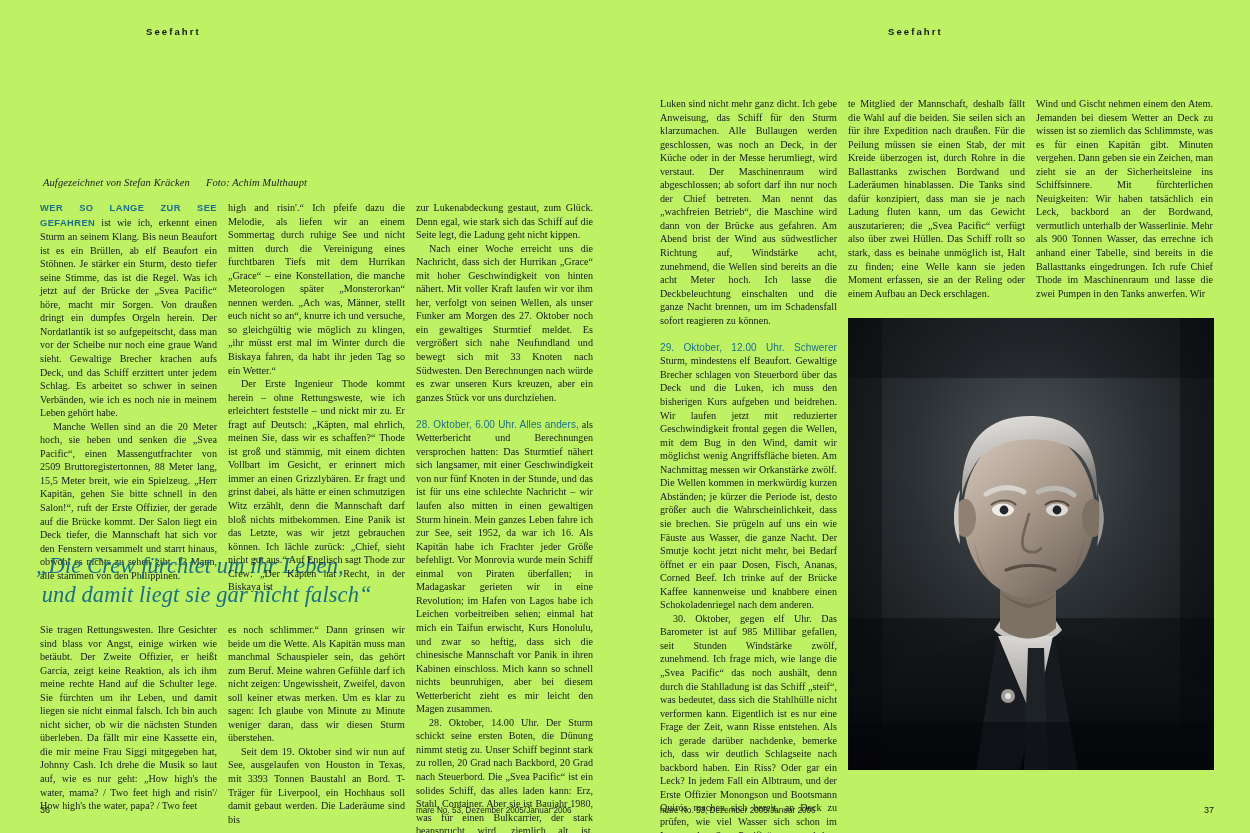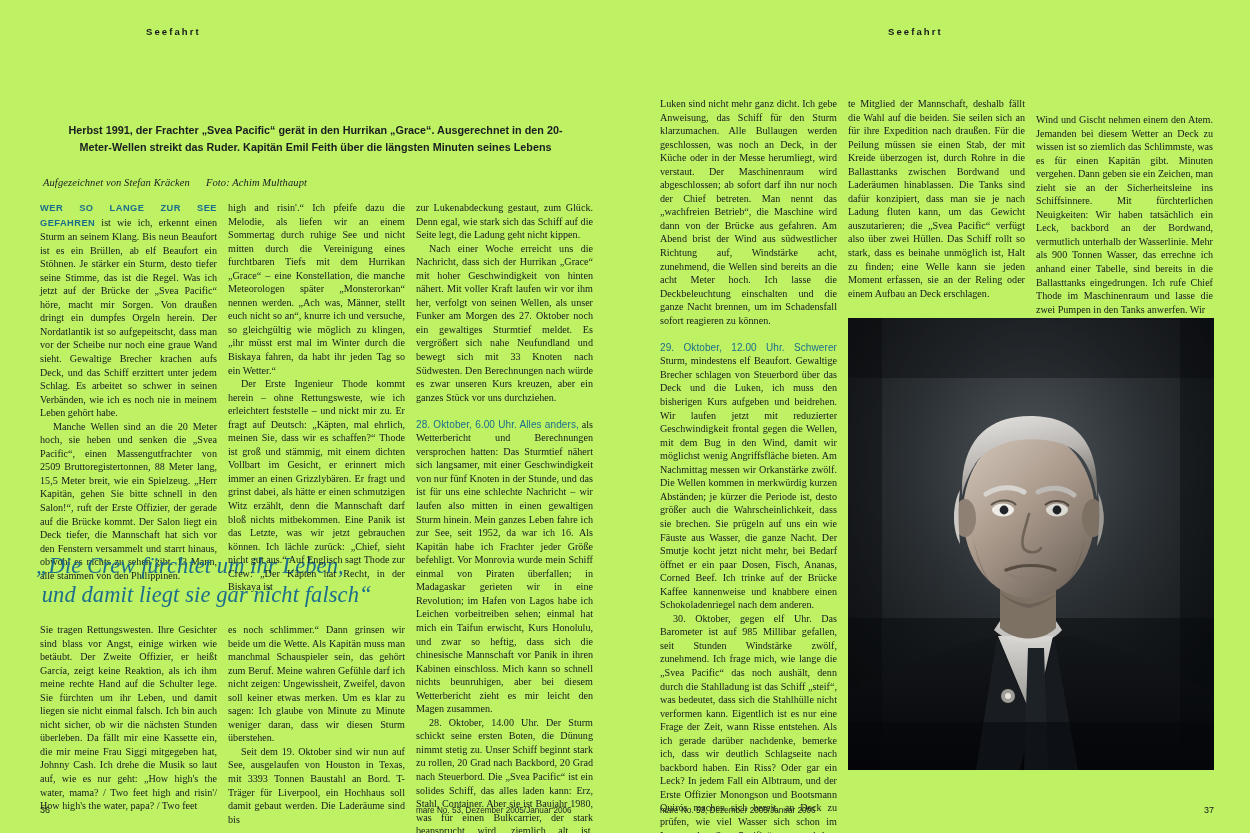--- a/index.html
+++ b/index.html
@@ -89,21 +89,21 @@
     position: absolute; left: 36px; top: 551px; width: 380px;
     font-family: "Liberation Serif", serif;
     font-style: italic; font-size: 22.5px; line-height: 29px;
     color: #1b6d8c;
     letter-spacing: .1px;
   }
 
   
   #col4 { left: 660px; top: 97px;  width: 177px; }
   #col5 { left: 848px; top: 97px;  width: 177px; }
-  #col6 { left: 1036px; top: 97px; width: 177px; margin-top: 16px; }
+  #col6 { left: 1036px; top: 97px; width: 177px; }
 
   
   .photo {
     position: absolute; left: 848px; top: 318px;
     width: 366px; height: 452px;
     overflow: hidden;
     background: #0b0d10;
   }
   .photo svg { display: block; width: 366px; height: 452px; }
 
@@ -135,21 +135,20 @@
 <body>
 
 <div class="spread">
 
   <div class="runhead left">Seefahrt</div>
   <div class="runhead right">Seefahrt</div>
 
   <div class="page-left">
 
 
-    <div class="standfirst">Herbst 1991, der Frachter „Svea Pacific“ gerät in den Hurrikan „Grace“. Ausgerechnet in den 20-Meter-Wellen streikt das Ruder. Kapitän Emil Feith über die längsten Minuten seines Lebens</div>
 
     <div class="byline">
       <span>Aufgezeichnet von Stefan Kräcken</span><span class="gap"></span><span>Foto: Achim Multhaupt</span>
     </div>
 
     <div class="col" id="col1">
       <p class="noind">
         <span class="lead-in">WER SO LANGE ZUR SEE GEFAHREN</span>
         <span>ist wie ich, erkennt einen Sturm an seinem Klang. Bis neun Beaufort ist es ein Brüllen, ab elf Beaufort ein Stöhnen. Je stärker ein Sturm, desto tiefer seine Stimme, das ist die Regel. Was ich jetzt auf der Brücke der „Svea Pacific“ höre, macht mir Sorgen. Von draußen dringt ein dumpfes Orgeln herein. Der Nordatlantik ist so aufgepeitscht, dass man vor der Scheibe nur noch eine graue Wand sieht. Gewaltige Brecher krachen aufs Deck, und das Schiff erzittert unter jedem Schlag. Es arbeitet so schwer in seinen Verbänden, wie ich es noch nie in meinem Leben gehört habe.</span>
       </p>

